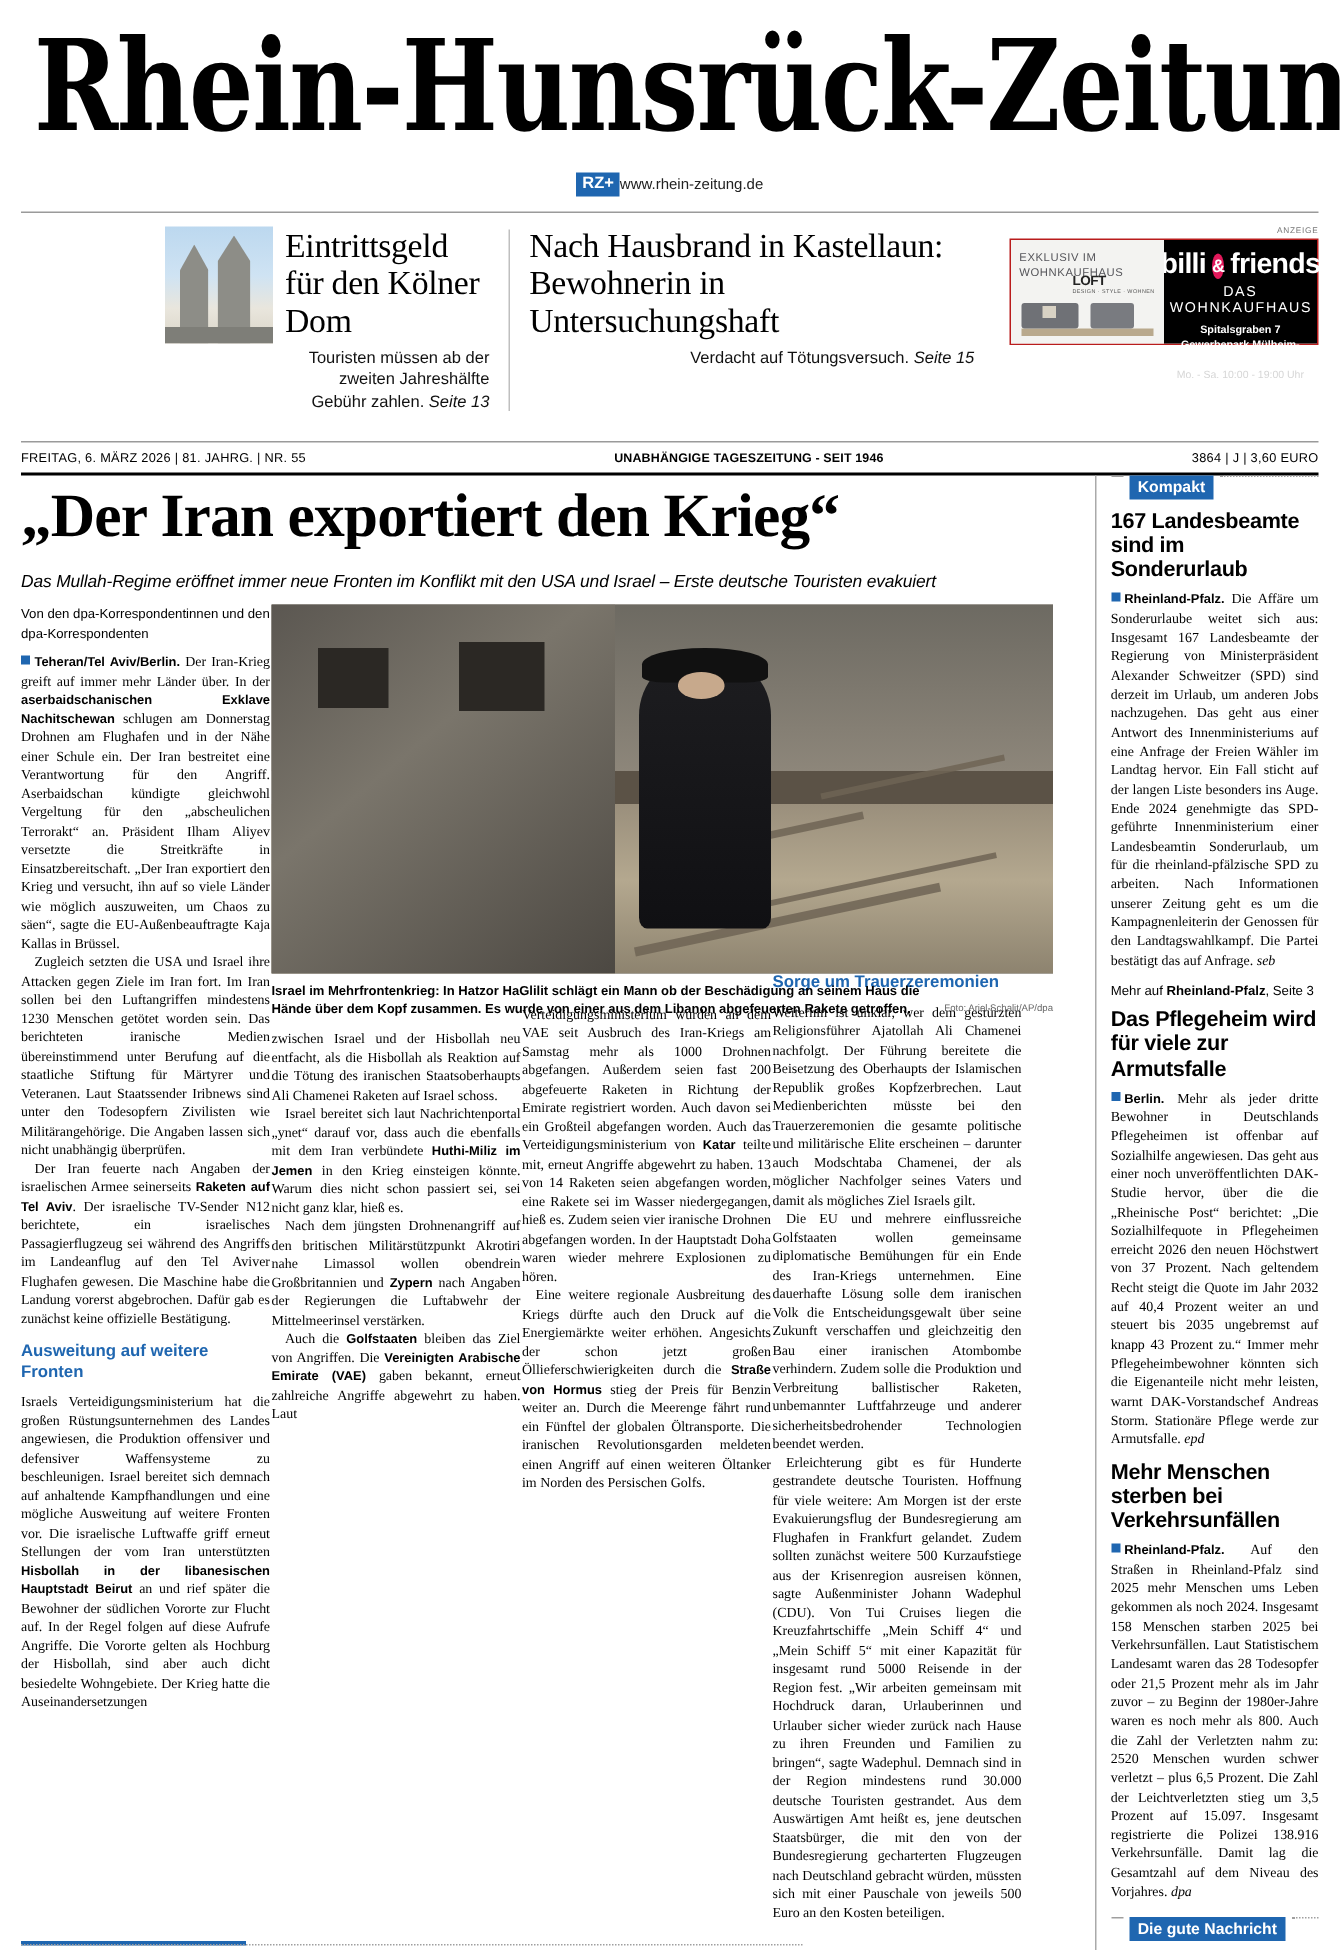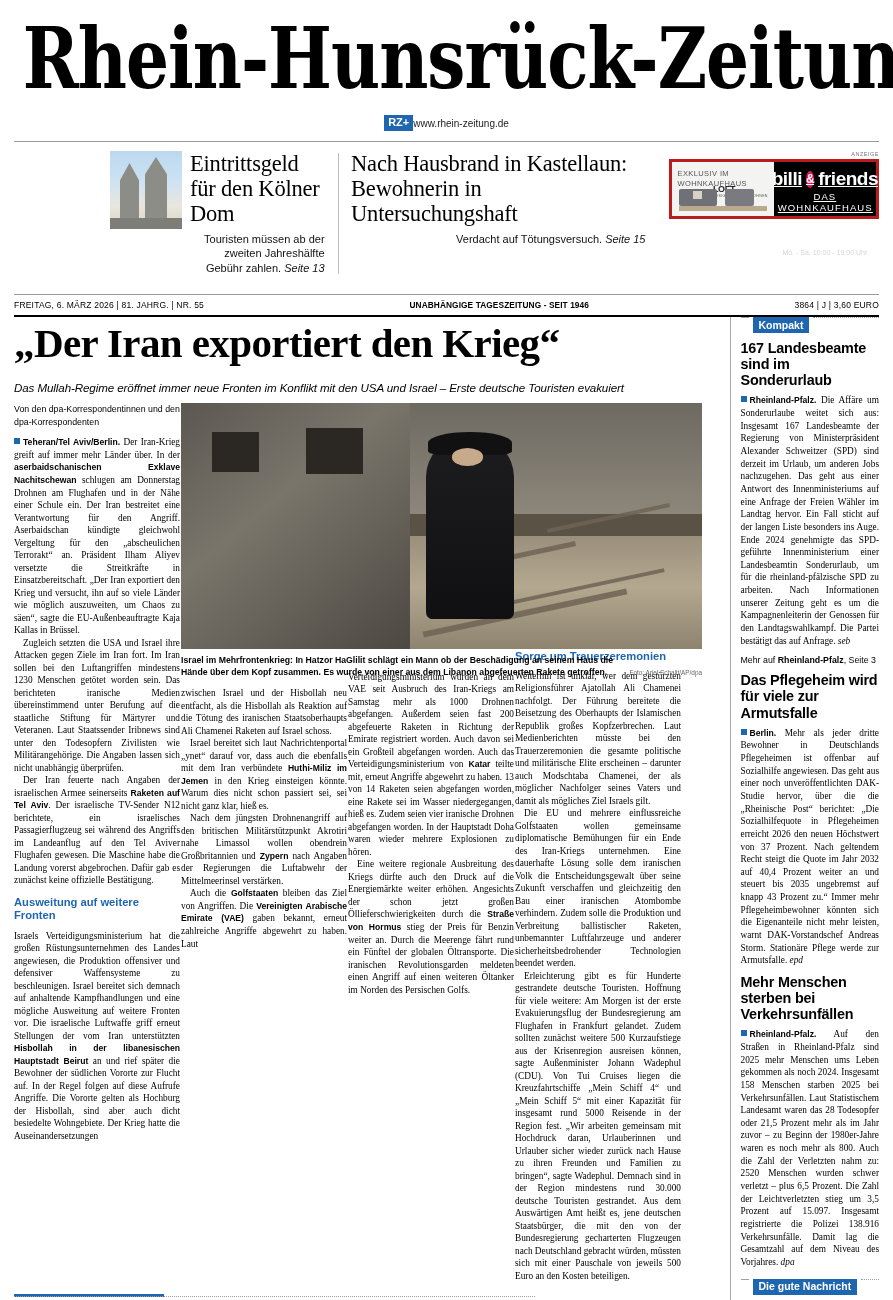--- a/index.html
+++ b/index.html
@@ -57,33 +57,33 @@
     font-family:"Liberation Sans", sans-serif; font-size:11px; line-height:1.35;
     margin-top:5px; color:#111;text-align:right;
   }
   .teaser-sub i { font-style:italic; }
   .tsep { width:1px; background:#bfbfbf; align-self:stretch; margin:2px 0; }
 
   
   .adwrap { margin-left:auto; padding-left:10px; width:316px; position:relative; }
   .anzeige { font-family:"Liberation Sans", sans-serif; font-size:5.5px; color:#777;
              text-align:right; letter-spacing:.5px; margin-bottom:2px; }
-  .ad { display:flex; height:60px; border:3px solid #b91c1c; }
+  .ad { display:flex; height:71px; border:1px solid #b91c1c; }
   .ad-left { width:50%; background:#f3f3f1; position:relative; padding:7px 6px; }
   .ad-left-txt { font-family:"Liberation Sans", sans-serif; font-size:7.5px; color:#55555a;
                  line-height:1.35; letter-spacing:.4px; }
   .loft { position:absolute; right:6px; top:22px; font-family:"Liberation Sans", sans-serif;
           font-size:9px; font-weight:bold; color:#222; letter-spacing:-.3px;}
   .loft small { font-size:3.6px; font-weight:normal; display:block; letter-spacing:.3px; color:#555;}
   .sofa { position:absolute; bottom:5px; left:7px; right:7px; height:27px; }
   .sofa .s1 { position:absolute; left:0; bottom:5px; width:44%; height:17px; background:#6f7176; border-radius:2px;}
   .sofa .s2 { position:absolute; right:14%; bottom:5px; width:33%; height:17px; background:#797b80; border-radius:2px;}
   .sofa .cu { position:absolute; left:16%; bottom:12px; width:9px; height:8px; background:#d8d2c4;}
   .sofa .pl { position:absolute; left:0; bottom:0; width:100%; height:5px; background:#b9a98d;}
-  .ad-right { width:50%; background:#000; color:#fff; text-align:center; padding:6px 4px 6px;text-decoration:underline; }
+  .ad-right { width:50%; background:#000; color:#fff; text-align:center; padding:6px 4px 6px; }
   .ad-brand { font-family:"Liberation Sans", sans-serif; font-weight:bold; font-size:19px;
               letter-spacing:-.5px; display:flex; align-items:center; justify-content:center; gap:4px;}
   .amp { background:#e2195b; color:#fff; border-radius:50%; width:17px; height:17px;
          display:inline-flex; align-items:center; justify-content:center; font-size:12px; }
   .ad-sub { font-family:"Liberation Sans", sans-serif; font-size:9.5px; letter-spacing:1.1px; margin-top:1px;}
   .ad-addr { font-family:"Liberation Sans", sans-serif; font-size:7.2px; font-weight:bold;
              line-height:1.45; margin-top:4px;}
   .ad-hours { font-family:"Liberation Sans", sans-serif; font-size:7px; color:#d6d6d6; margin-top:1px;}
 
   

